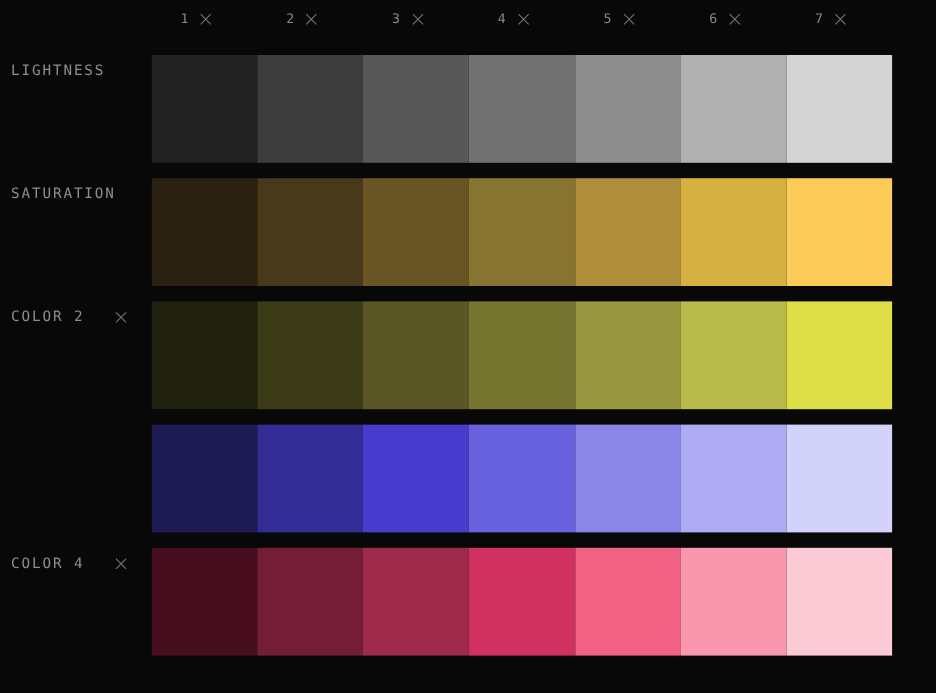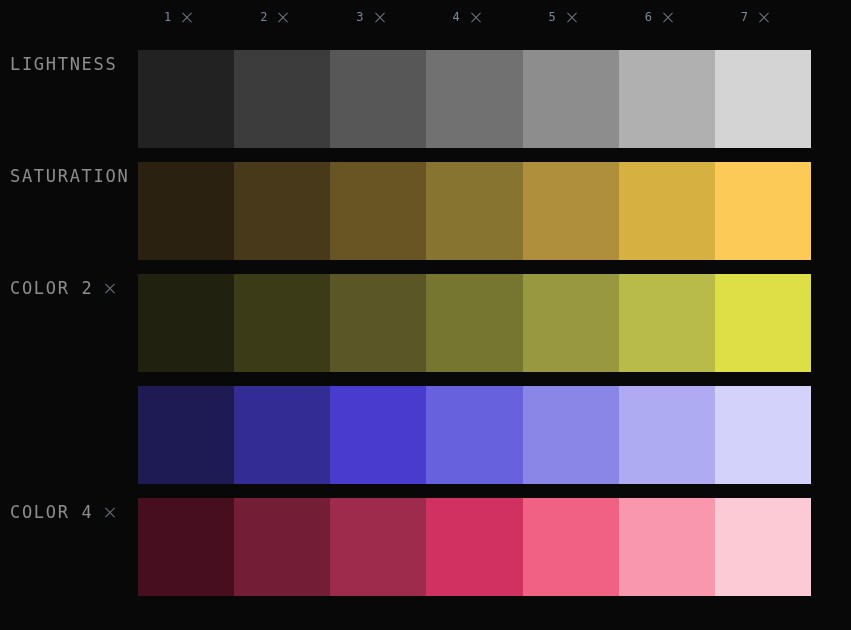--- a/index.html
+++ b/index.html
@@ -62,21 +62,21 @@
   }
   .row-label-wrap {
     position: absolute;
     left: 10px; top: 4px;
     width: 128px;
     height: 20px;
     display: flex;
     align-items: center;
   }
   .row-label {
-    font-size: 17px;
+    font-size: 13px;
     letter-spacing: 1.7px;
     color: #8e8e8e;
     white-space: nowrap;
   }
   .row-label-x {
     margin-left: auto;
     margin-right: 22px;
   }
   .swatches {
     position: absolute;

